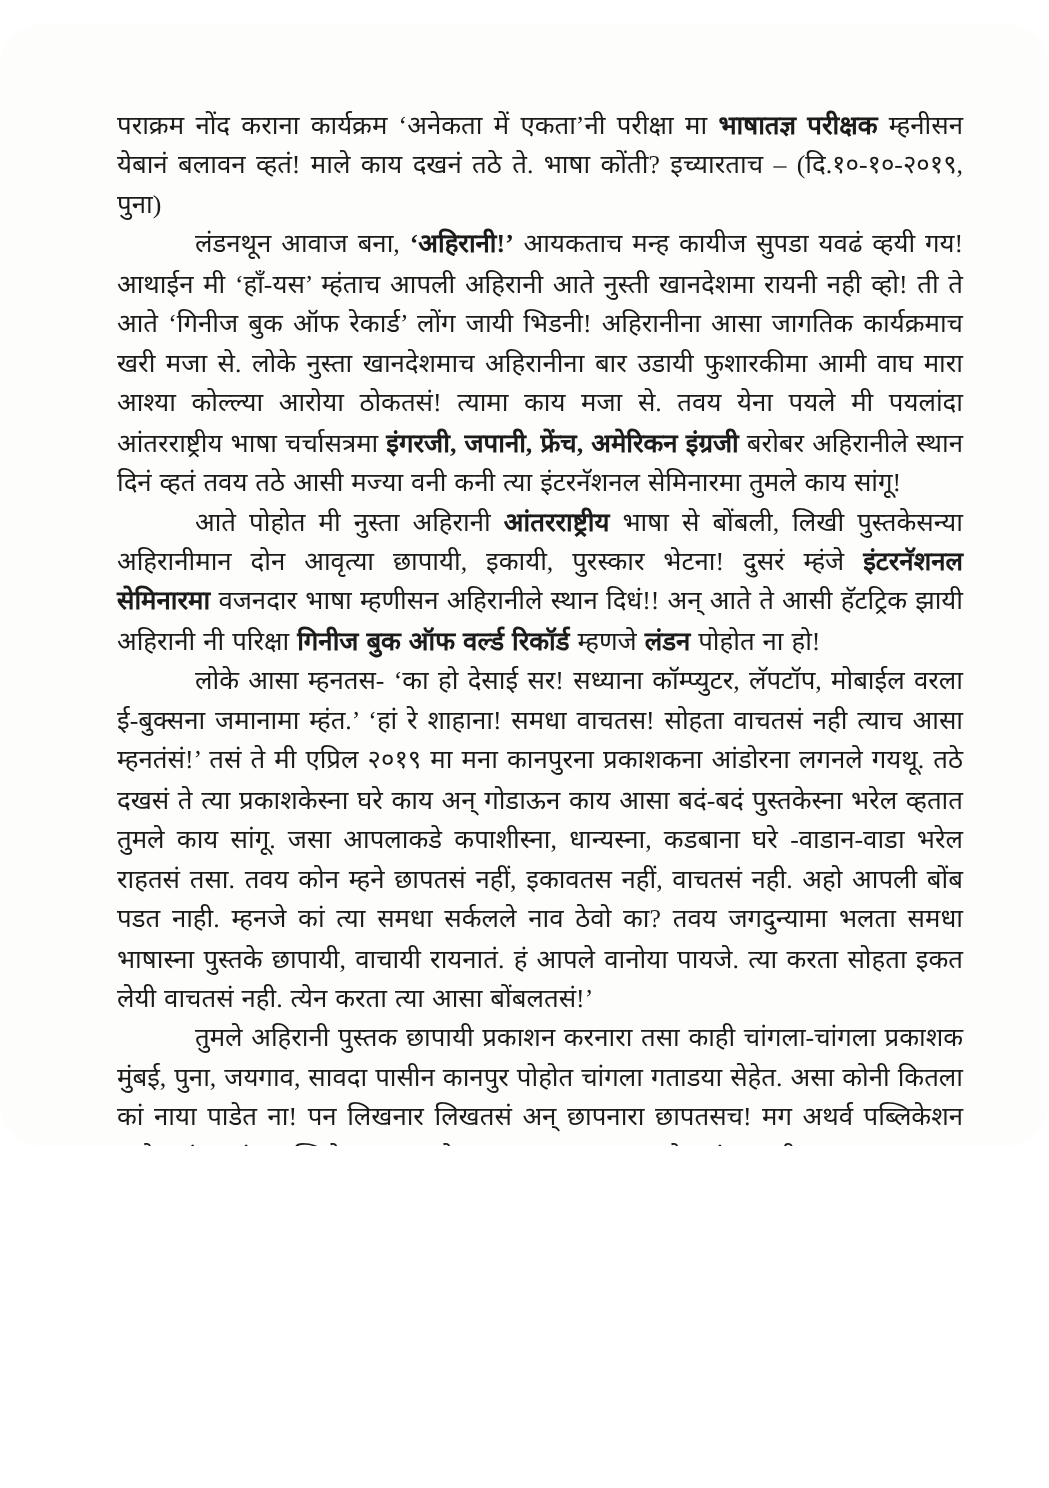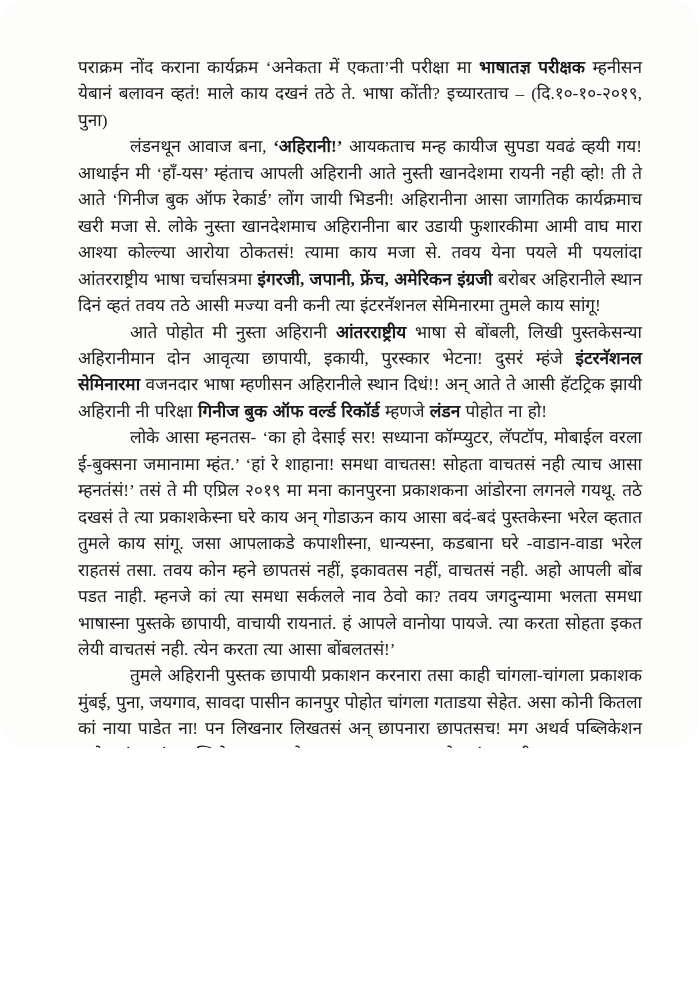--- a/index.html
+++ b/index.html
@@ -4,21 +4,21 @@
 <style>
   html, body {
     margin: 0;
     padding: 0;
     background: #ffffff;
   }
   .page {
     position: relative;
     width: 699px;
     height: 748px;
-    margin: 0 auto;
+    margin: 16px auto;
     background: #fdfdfb;
     color: #1b1b1b;
     font-family: "Liberation Serif", "DejaVu Serif", serif;
     overflow: hidden;
     border-radius: 28px;
   }
   .text-column {
     position: absolute;
     left: 78px;
     top: 55px;

